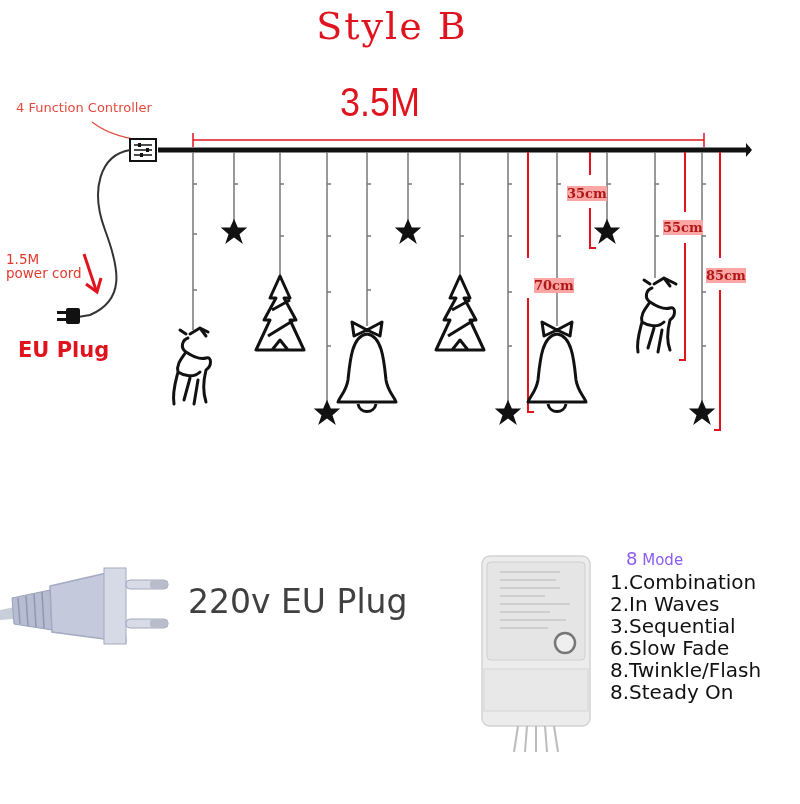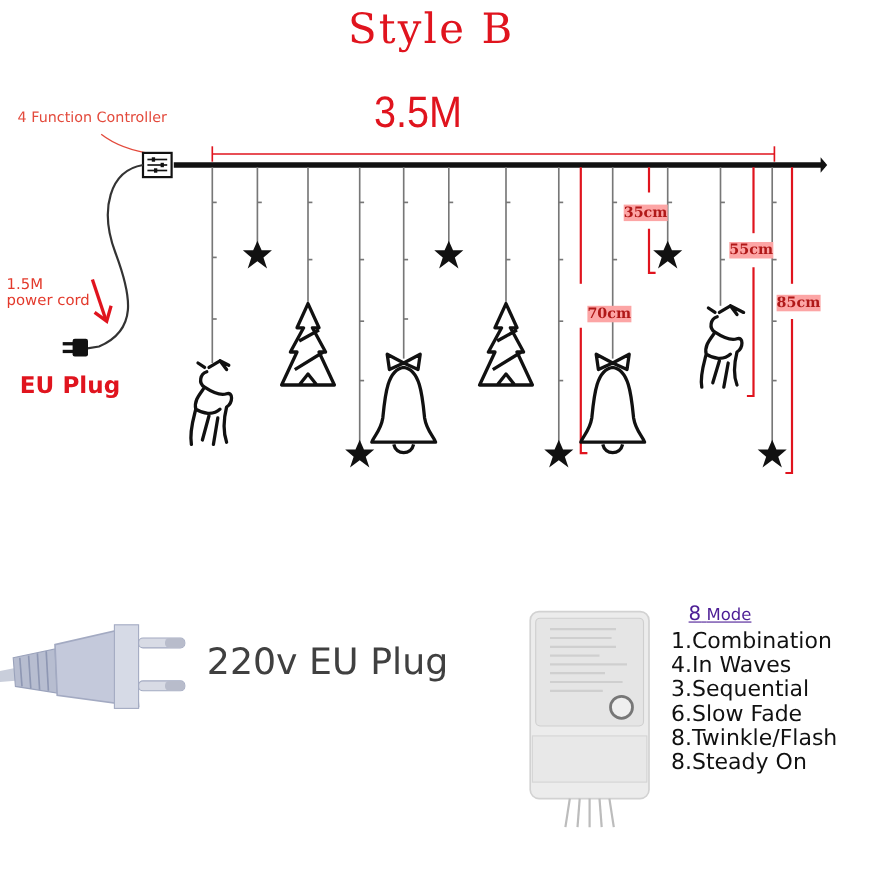--- a/index.html
+++ b/index.html
@@ -5,21 +5,21 @@
   html, body { margin:0; padding:0; background:#ffffff; }
   body { width:800px; height:804px; position:relative; overflow:hidden; font-family:"DejaVu Sans", sans-serif; }
   .abs { position:absolute; }
   .title { left:0; width:784px; top:4px; text-align:center; font-family:"DejaVu Serif", serif; font-size:38px; color:#e0141e; letter-spacing:2px; }
   .length-label { left:340px; top:80px; font-family:"Liberation Sans", sans-serif; font-size:40px; color:#e0141e; transform:scaleX(0.9); transform-origin:left; }
   .ctrl-label { left:16px; top:100px; font-size:13px; color:#e34a3c; font-family:"DejaVu Sans", sans-serif; }
   .cord-label { left:6px; top:222px; font-size:13.5px; line-height:14px; color:#e33a2c; font-family:"DejaVu Sans", sans-serif;margin-top:30px; }
   .eu-label { left:18px; top:338px; font-size:21px; color:#e0141e; font-weight:bold; font-family:"DejaVu Sans", sans-serif; }
   .cm-label { font-family:"DejaVu Serif", serif; font-size:13px; color:#b01818; font-weight:bold; background:#fca5a5; }
   .plug-label { left:188px; top:582px; font-size:33px; color:#404040; font-family:"DejaVu Sans", sans-serif; }
-  .modes-title { left:626px; top:548px; font-size:15px; color:#4c1d95; font-family:"DejaVu Sans", sans-serif;text-decoration:underline; }
+  .modes-title { left:626px; top:548px; font-size:15px; color:#8b5cf6; font-family:"DejaVu Sans", sans-serif; }
   .modes-title .big { font-size:18px; }
   .modes-list { left:610px; top:571px; margin:0; padding:0; list-style:none; font-size:20px; line-height:22px; color:#111; font-family:"DejaVu Sans", sans-serif; }
   svg { position:absolute; left:0; top:0; }
 </style>
 </head>
 <body>
 
 <div class="abs title">Style B</div>
 
 <svg width="800" height="804">
@@ -211,18 +211,18 @@
 <div class="abs cm-label" style="left:706px;top:268px;">85cm</div>
 
 <div class="abs plug-label">220v EU Plug</div>
 
 <div class="abs modes-title">
   <span class="big">8</span>
   <span>Mode</span>
 </div>
 <ul class="abs modes-list">
   <li>1.Combination</li>
-  <li>4.In Waves</li>
+  <li>2.In Waves</li>
   <li>3.Sequential</li>
   <li>6.Slow Fade</li>
   <li>8.Twinkle/Flash</li>
   <li>8.Steady On</li>
 </ul>
 
 </body></html>

